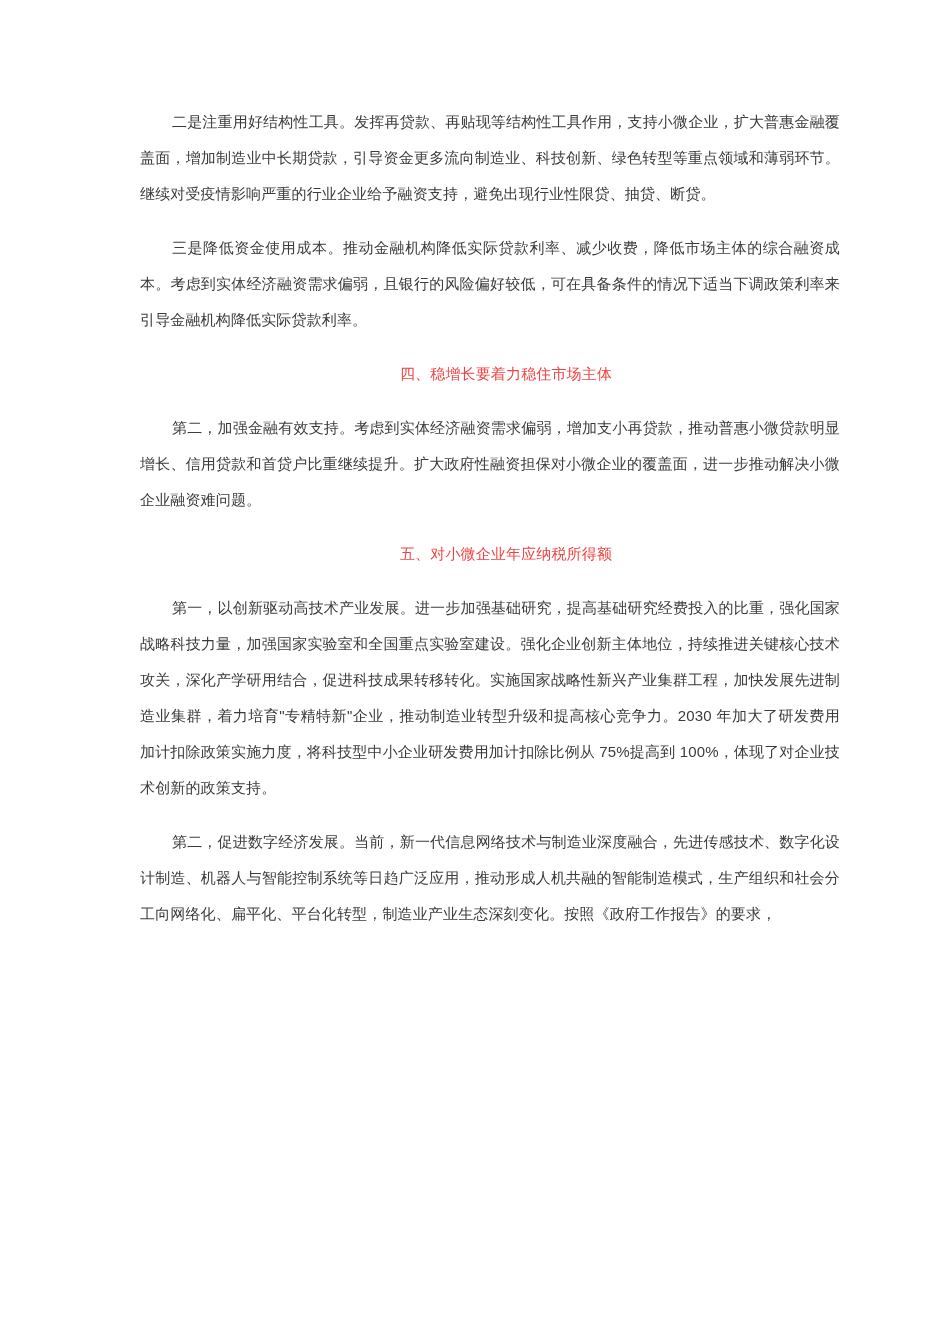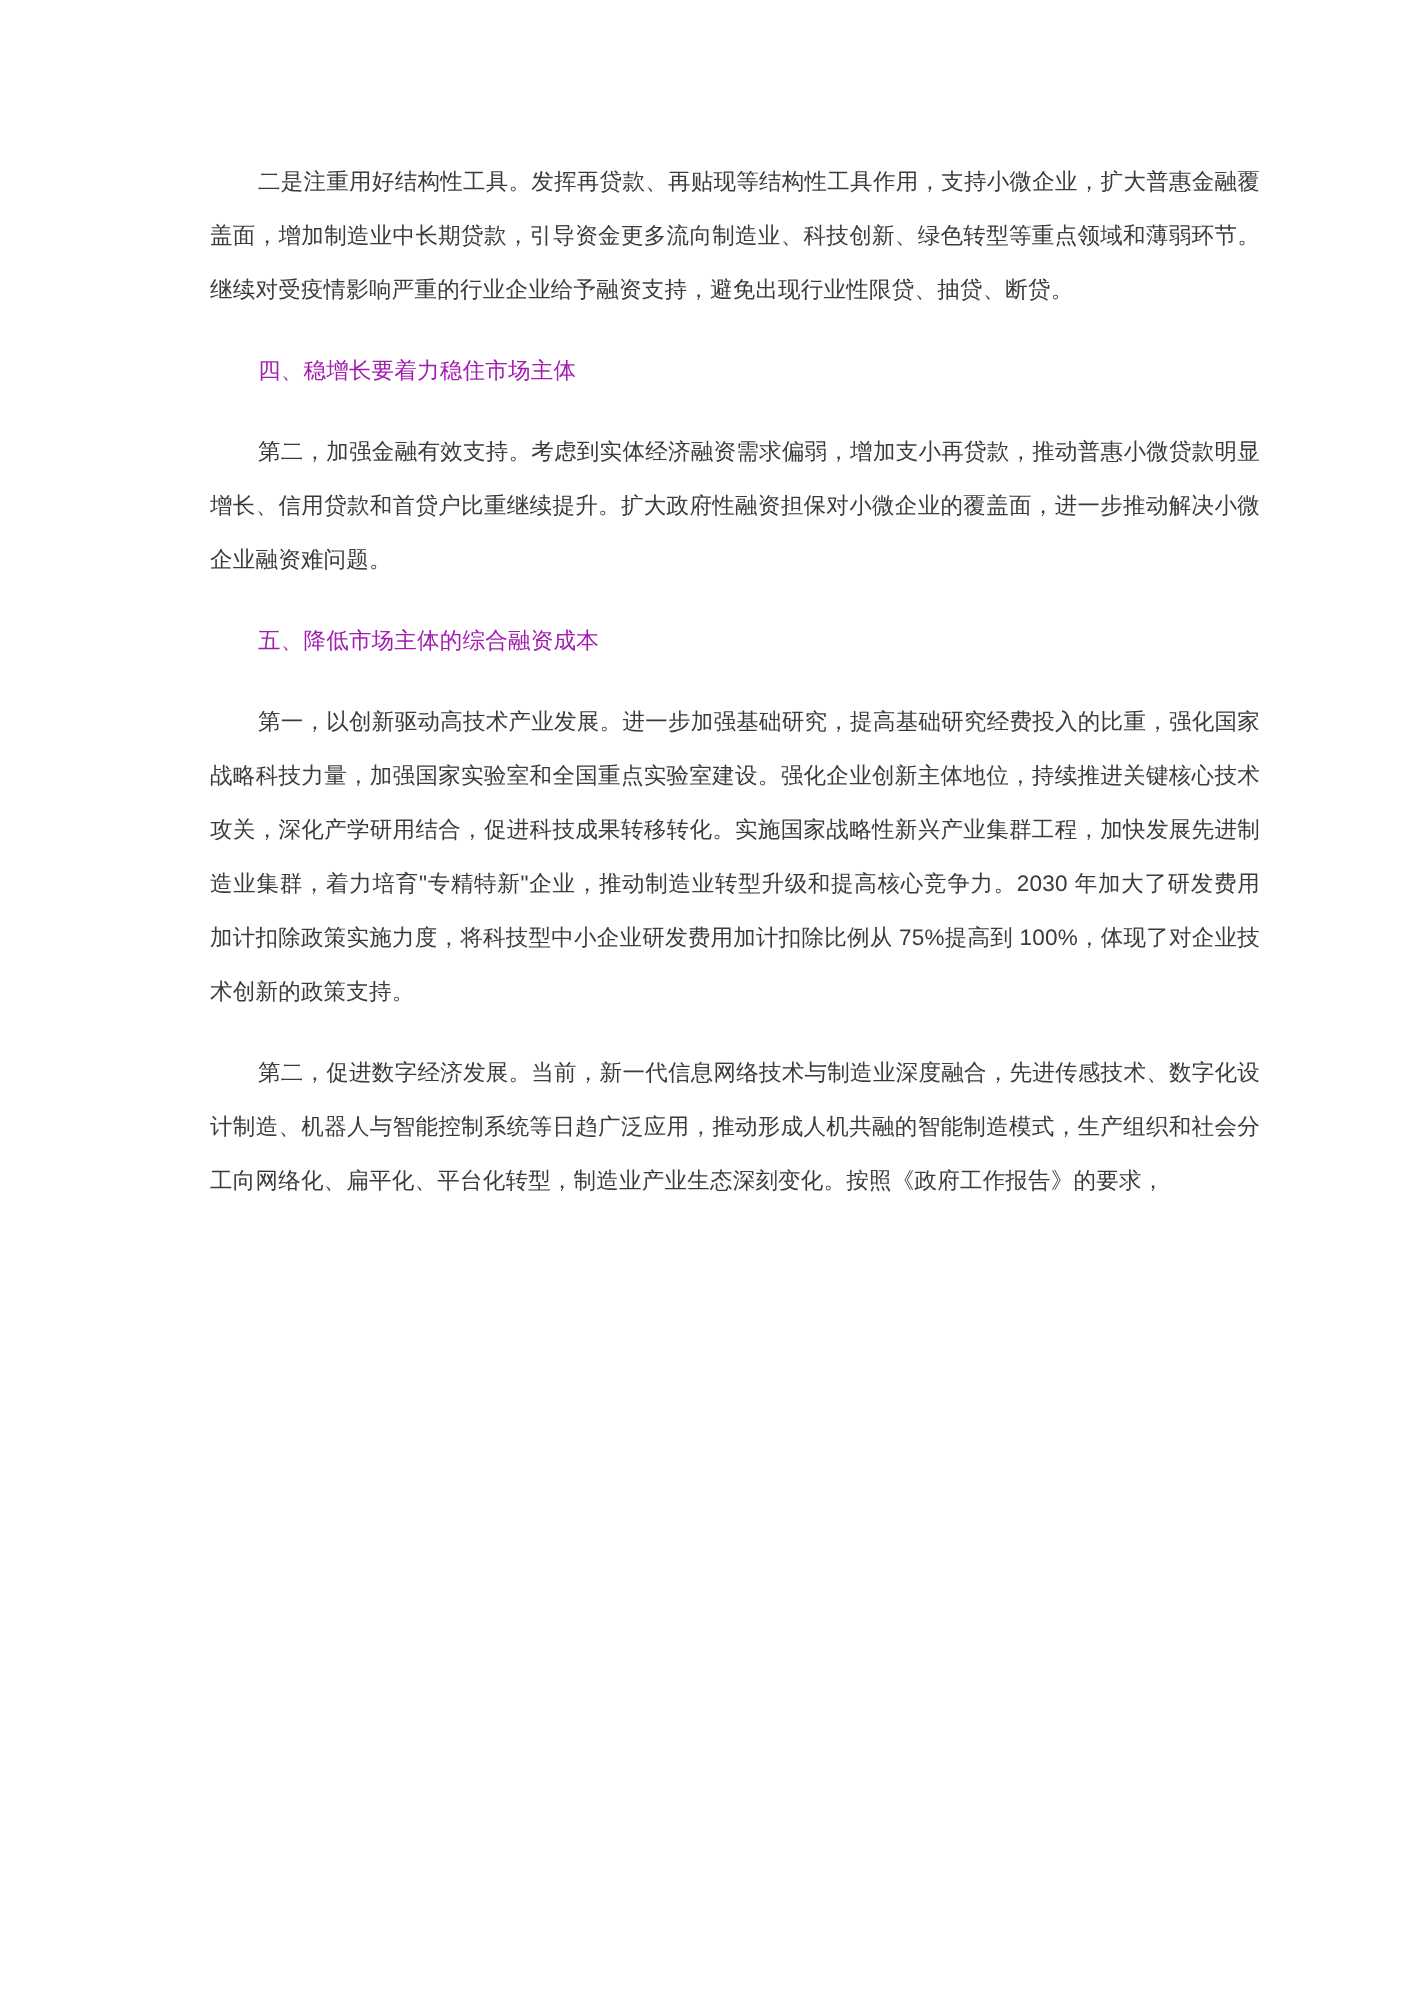--- a/index.html
+++ b/index.html
@@ -40,47 +40,48 @@
     font-weight: 400;
   }
   p.para + p.para {
     margin-top: 18px;
   }
   p.heading {
     margin: 0;
     padding: 0;
     font-size: 15px;
     line-height: 36px;
-    color: #a21caf;
+    color: #ef4444;
     text-indent: 32px;
-    text-align: left;
+    text-align: center;
     letter-spacing: 0.15px;
     font-weight: 400;
   }
   p.heading + p.para,
   p.para + p.heading {
     margin-top: 18px;
   }
 </style>
 </head>
 <body>
 
 <div class="page">
   <div class="content">
 
     <p class="para">二是注重用好结构性工具。发挥再贷款、再贴现等结构性工具作用，支持小微企业，扩大普惠金融覆盖面，增加制造业中长期贷款，引导资金更多流向制造业、科技创新、绿色转型等重点领域和薄弱环节。继续对受疫情影响严重的行业企业给予融资支持，避免出现行业性限贷、抽贷、断贷。</p>
 
+    <p class="para">三是降低资金使用成本。推动金融机构降低实际贷款利率、减少收费，降低市场主体的综合融资成本。考虑到实体经济融资需求偏弱，且银行的风险偏好较低，可在具备条件的情况下适当下调政策利率来引导金融机构降低实际贷款利率。</p>
 
     <p class="heading">四、稳增长要着力稳住市场主体</p>
 
 
 
     <p class="para">第二，加强金融有效支持。考虑到实体经济融资需求偏弱，增加支小再贷款，推动普惠小微贷款明显增长、信用贷款和首贷户比重继续提升。扩大政府性融资担保对小微企业的覆盖面，进一步推动解决小微企业融资难问题。</p>
 
-    <p class="heading">五、降低市场主体的综合融资成本</p>
+    <p class="heading">五、对小微企业年应纳税所得额</p>
 
 
     <p class="para">第一，以创新驱动高技术产业发展。进一步加强基础研究，提高基础研究经费投入的比重，强化国家战略科技力量，加强国家实验室和全国重点实验室建设。强化企业创新主体地位，持续推进关键核心技术攻关，深化产学研用结合，促进科技成果转移转化。实施国家战略性新兴产业集群工程，加快发展先进制造业集群，着力培育"专精特新"企业，推动制造业转型升级和提高核心竞争力。2030 年加大了研发费用加计扣除政策实施力度，将科技型中小企业研发费用加计扣除比例从 75%提高到 100%，体现了对企业技术创新的政策支持。</p>
 
     <p class="para">第二，促进数字经济发展。当前，新一代信息网络技术与制造业深度融合，先进传感技术、数字化设计制造、机器人与智能控制系统等日趋广泛应用，推动形成人机共融的智能制造模式，生产组织和社会分工向网络化、扁平化、平台化转型，制造业产业生态深刻变化。按照《政府工作报告》的要求，</p>
 
   </div>
 </div>
 
 </body></html>

